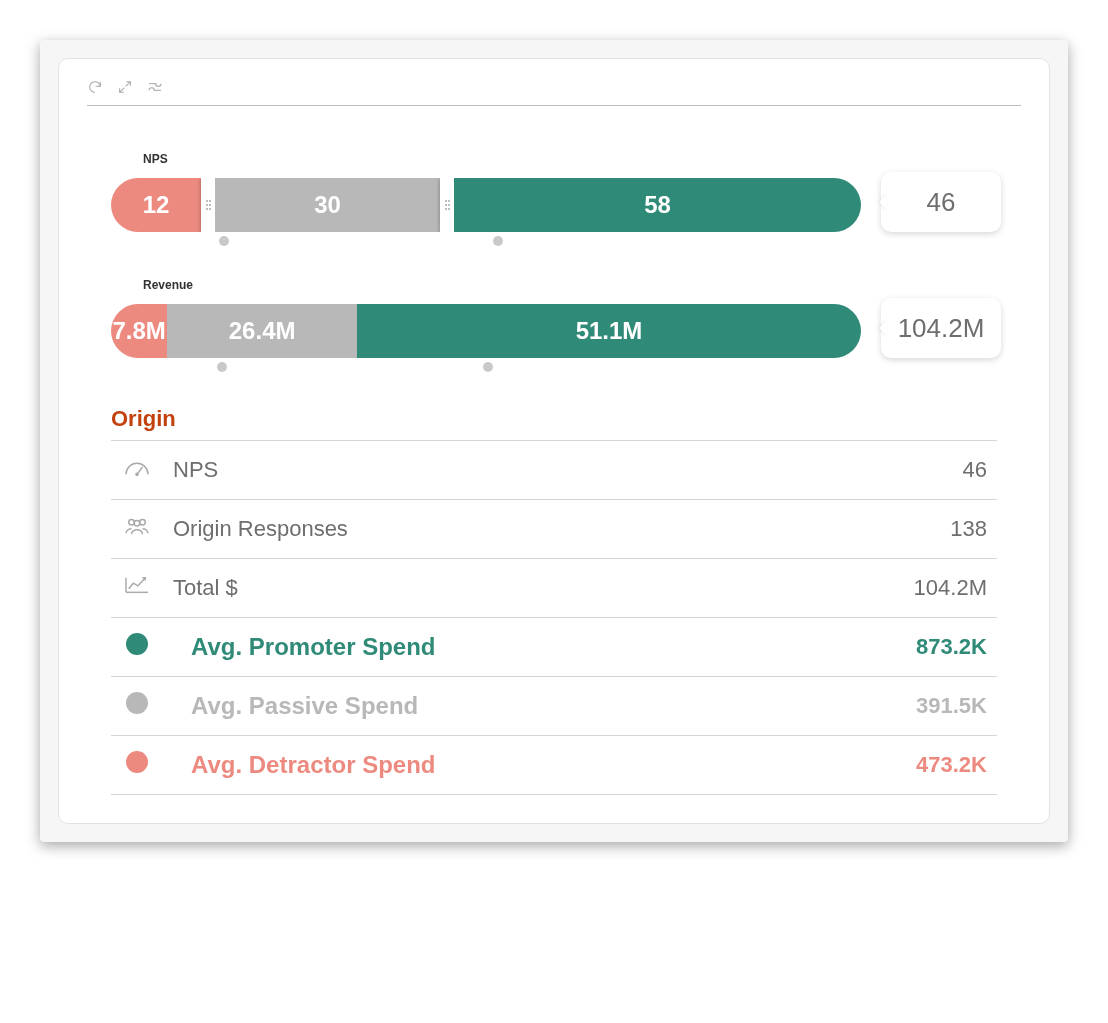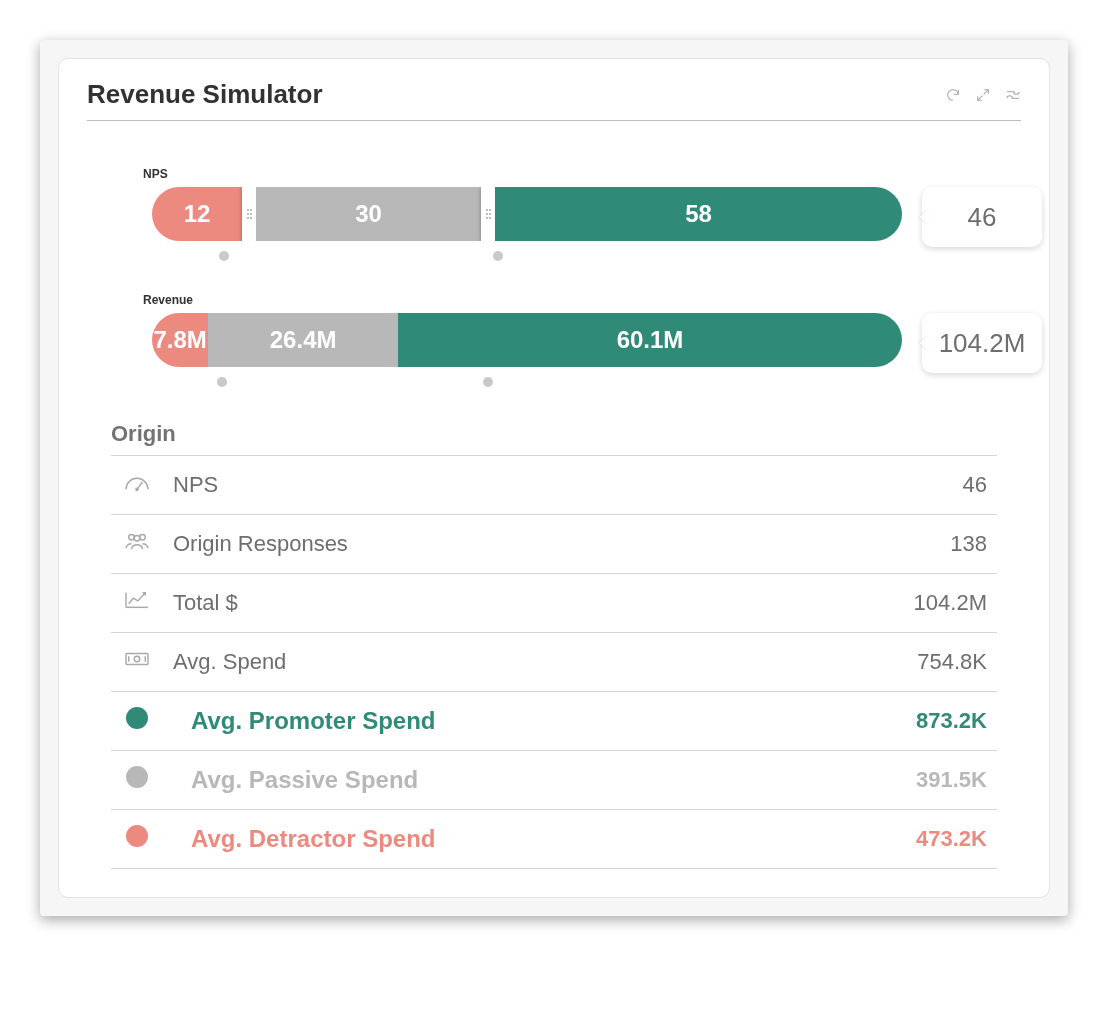--- a/index.html
+++ b/index.html
@@ -24,38 +24,38 @@
   .card-header{display:flex;align-items:center;justify-content:space-between;border-bottom:1px solid #BDBDBD;padding-bottom:10px;}
   .card-title{font-size:26px;font-weight:700;color:var(--text-dark);}
   .card-tools{display:flex;gap:14px;color:var(--text-light);}
   .card-tools svg{width:16px;height:16px;stroke:var(--text-light);fill:none;stroke-width:1.6;cursor:pointer;}
   .card-tools .icon-btn{display:inline-flex;}
 
   .sim-body{padding:46px 24px 8px 24px;}
 
   .bar-block{position:relative;margin-bottom:34px;}
   .bar-caption{font-size:12px;font-weight:700;color:var(--text-dark);margin:0 0 6px 32px;}
-  .bar-row{display:flex;align-items:flex-start;gap:20px;margin-left:41px;}
+  .bar-row{display:flex;align-items:flex-end;gap:20px;}
   .bar-track{position:relative;height:54px;border-radius:27px;overflow:hidden;display:flex;flex:0 0 auto;box-shadow:inset 0 0 0 1px rgba(0,0,0,.03);}
   .seg{display:flex;align-items:center;justify-content:center;color:#FFF;font-size:24px;font-weight:700;height:100%;}
   .seg.red{background:var(--red);}
   .seg.grey{background:var(--grey);}
   .seg.green{background:var(--green);}
 
   .handle{width:14px;height:54px;background:#FFFFFF;box-shadow:0 1px 4px rgba(0,0,0,.35);display:flex;align-items:center;justify-content:center;gap:1px;flex:0 0 14px;cursor:ew-resize;}
   .handle span{width:2px;height:2px;border-radius:50%;background:var(--text-light);}
   .handle .col{display:flex;flex-direction:column;gap:2px;}
   .under-dots{position:relative;height:12px;}
   .under-dot{position:absolute;top:4px;width:10px;height:10px;border-radius:50%;background:#C9C9C9;}
 
   .bubble{position:relative;min-width:120px;height:60px;background:#FFFFFF;border-radius:10px;box-shadow:0 2px 6px rgba(0,0,0,.16);display:flex;align-items:center;justify-content:center;font-size:26px;color:var(--text-muted);}
   .bubble::before{content:"";position:absolute;left:-10px;top:50%;margin-top:-8px;border:8px solid transparent;border-right-color:#FFFFFF;filter:drop-shadow(-1px 0 1px rgba(0,0,0,.08));}
 
   
-  .origin-title{font-size:22px;font-weight:700;color:#737373;margin:36px 0 8px 0;}
+  .origin-title{font-size:22px;font-weight:700;color:#c2410c;margin:36px 0 8px 0;}
   table.origin{width:100%;border-collapse:collapse;}
   table.origin tr{border-top:1px solid var(--border);}
   table.origin tr:last-child{border-bottom:1px solid var(--border);}
   table.origin td{padding:15px 10px;font-size:22px;color:var(--text-muted);vertical-align:middle;}
   table.origin td.icon-cell{width:52px;text-align:center;}
   table.origin td.val{text-align:right;font-variant-numeric:tabular-nums;}
   table.origin td.indent{padding-left:28px;font-size:24px;}
   table.origin tr.row-green td{color:var(--green);font-weight:600;}
   table.origin tr.row-grey td{color:var(--grey);font-weight:600;}
   table.origin tr.row-red  td{color:var(--red);font-weight:600;}
@@ -66,21 +66,20 @@
   
   .mini-ico svg{width:30px;height:22px;stroke:var(--text-light);fill:none;stroke-width:1.6;}
 </style>
 </head>
 <body>
 
 <div class="outer-frame">
   <div class="card">
 
     <div class="card-header">
-      <div class="card-title">Revenue Simulator</div>
       <div class="card-tools">
         <span class="icon-btn">
           <svg viewBox="0 0 24 24">
               <path d="M20 11A8 8 0 1 0 12 20"></path>
               <path d="M20 4v7h-7"></path>
             </svg>
         </span>
         <span class="icon-btn">
           <svg viewBox="0 0 24 24">
               <path d="M14 4h6v6"></path>
@@ -141,21 +140,21 @@
           <div class="under-dot" style="left:calc(42% + 10px)"></div>
         </div>
       </div>
 
       <div class="bar-block">
         <div class="bar-caption">Revenue</div>
         <div class="bar-row">
           <div class="bar-track" style="width:750px">
             <div class="seg red" style="width:7.5%">7.8M</div>
             <div class="seg grey" style="width:25.3%">26.4M</div>
-            <div class="seg green" style="flex:1">60.1M</div>
+            <div class="seg green" style="flex:1">51.1M</div>
           </div>
           <div class="bubble">104.2M</div>
         </div>
         <div class="under-dots">
           <div class="under-dot" style="left:calc(12%)"></div>
           <div class="under-dot" style="left:calc(42%)"></div>
         </div>
       </div>
 
       <div class="origin-title">Origin</div>
@@ -185,30 +184,20 @@
         <tr>
           <td class="icon-cell"><span class="mini-ico"><svg viewBox="0 0 32 24">
                     <path d="M4 20V4"></path>
                     <path d="M4 20h24"></path>
                     <path d="M7 16l5-6 5 3 8-9"></path>
                     <path d="M22 4h3v3"></path>
                   </svg></span></td>
           <td>Total $</td>
           <td class="val">104.2M</td>
         </tr>
-        <tr>
-          <td class="icon-cell"><span class="mini-ico"><svg viewBox="0 0 32 24">
-                    <rect x="4" y="6" width="24" height="12" rx="1"></rect>
-                    <circle cx="16" cy="12" r="3"></circle>
-                    <path d="M7 9v6"></path>
-                    <path d="M25 9v6"></path>
-                  </svg></span></td>
-          <td>Avg. Spend</td>
-          <td class="val">754.8K</td>
-        </tr>
         <tr class="row-green">
           <td class="icon-cell"><span class="dot green"></span></td>
           <td class="indent">Avg. Promoter Spend</td>
           <td class="val">873.2K</td>
         </tr>
         <tr class="row-grey">
           <td class="icon-cell"><span class="dot grey"></span></td>
           <td class="indent">Avg. Passive Spend</td>
           <td class="val">391.5K</td>
         </tr>

